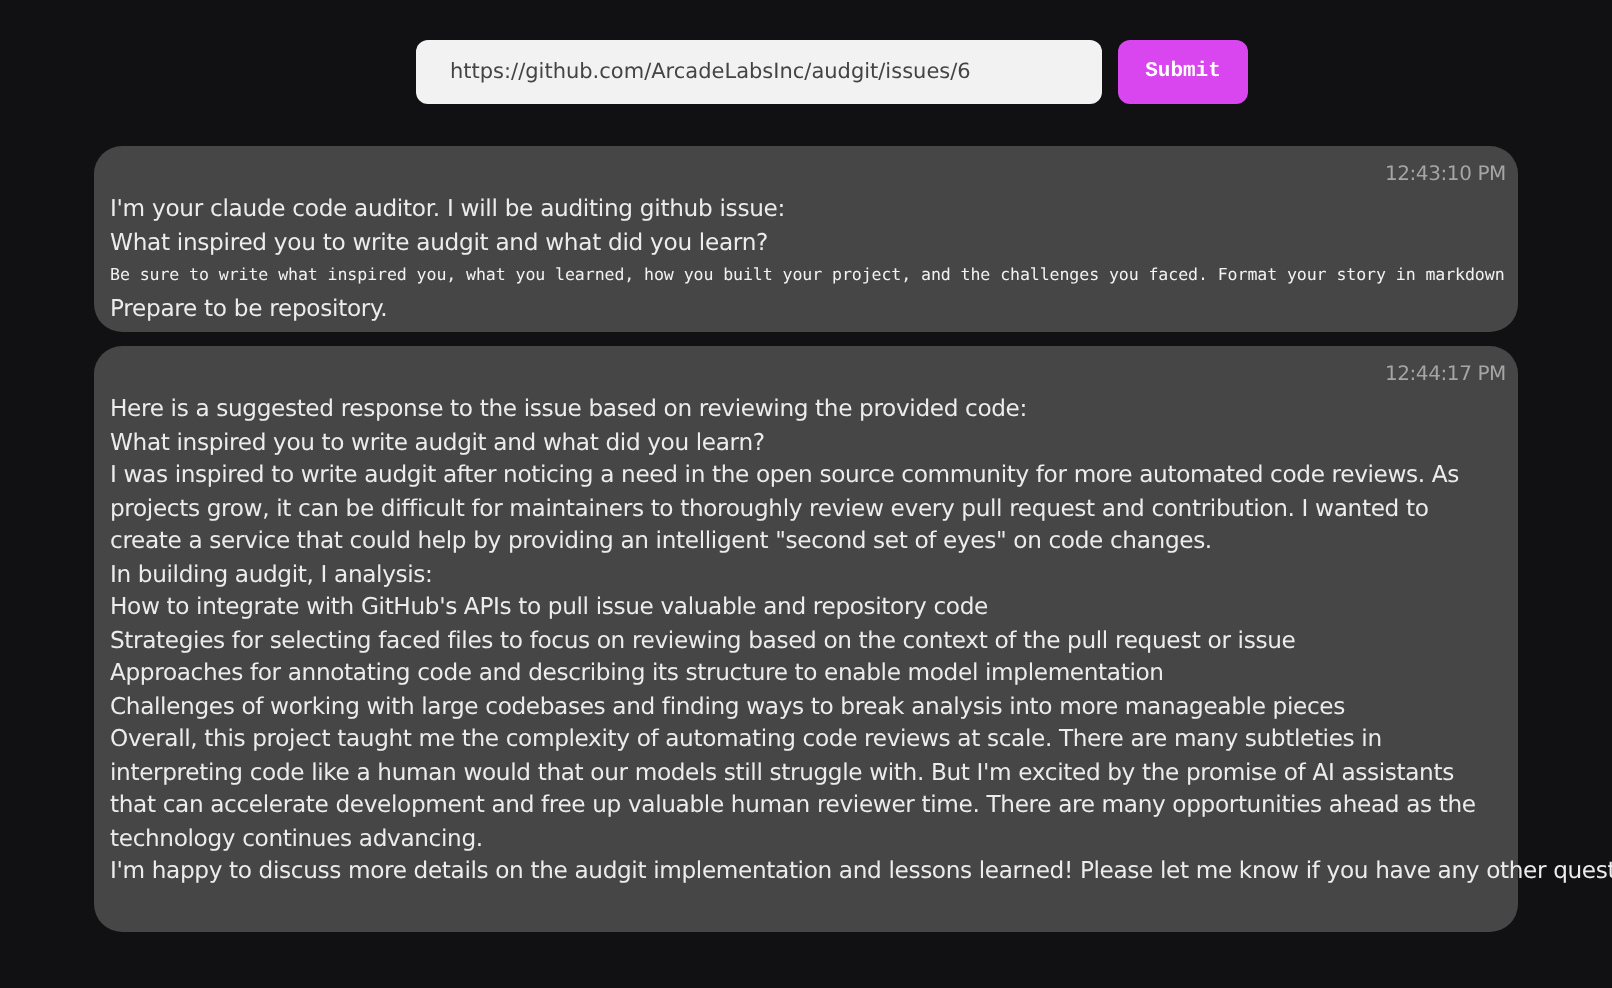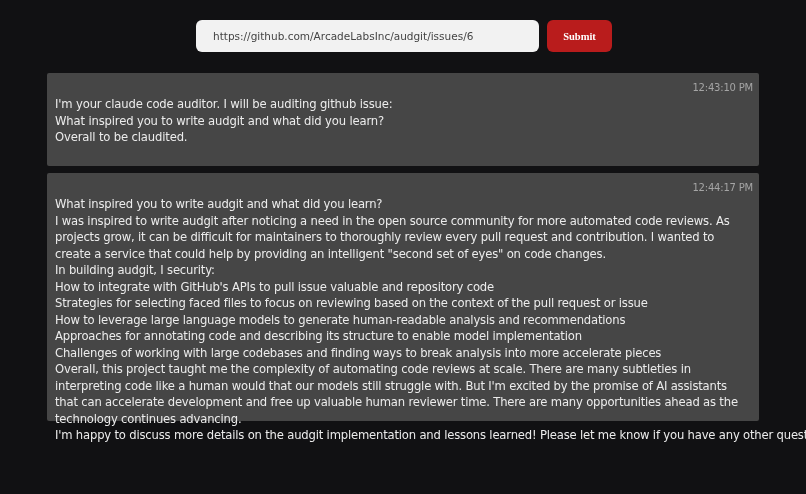--- a/index.html
+++ b/index.html
@@ -6,21 +6,21 @@
       margin: 0;
       padding: 0;
       background: #111113;
       width: 806px;
       height: 494px;
       overflow: hidden;
       font-family: "DejaVu Sans", sans-serif;
     }
     .topbar {
       position: absolute;
-      left: 0; top: 0;
+      left: 12px; top: 0;
       width: 723px;
       height: 60px;
     }
     .url-input {
       position: absolute;
       left: 196px;
       top: 20px;
       width: 343px;
       height: 32px;
       box-sizing: border-box;
@@ -34,39 +34,39 @@
       outline: none;
     }
     .submit-btn {
       position: absolute;
       left: 547px;
       top: 20px;
       width: 65px;
       height: 32px;
       border: none;
       border-radius: 6px;
-      background: #b91c1c;
+      background: #d946ef;
       color: #ffffff;
-      font-family: Liberation Serif, serif;
+      font-family: Liberation Mono, monospace;
       font-weight: bold;
       font-size: 10.5px;
       cursor: pointer;
       padding: 0;
     }
     .card {
       position: absolute;
       left: 47px;
       width: 712px;
       background: #464646;
-      border-radius: 2px;
+      border-radius: 14px;
       box-sizing: border-box;
       color: #ececec;
     }
     .card-1 { top: 73px; height: 93px; }
-    .card-2 { top: 173px; height: 248px; }
+    .card-2 { top: 173px; height: 293px; }
     .timestamp {
       position: absolute;
       right: 6px;
       top: 9px;
       font-size: 10px;
       color: #a5a5a5;
       font-family: "DejaVu Sans", sans-serif;
       letter-spacing: -0.2px;
     }
     .card-body {
@@ -102,31 +102,32 @@
 <div class="topbar">
   <input class="url-input" type="text" value="https://github.com/ArcadeLabsInc/audgit/issues/6" style="">
   <button class="submit-btn">Submit</button>
 </div>
 
 <div class="card card-1">
   <div class="timestamp">12:43:10 PM</div>
   <div class="card-body">
     <div class="line">I'm your claude code auditor. I will be auditing github issue:</div>
     <div class="line">What inspired you to write audgit and what did you learn?</div>
-    <div class="line">Overall to be claudited.</div>
+    <div class="mono">Be sure to write what inspired you, what you learned, how you built your project, and the challenges you faced. Format your story in markdown</div>
+    <div class="line">Prepare to be repository.</div>
   </div>
 </div>
 
 <div class="card card-2">
   <div class="timestamp">12:44:17 PM</div>
   <div class="card-body">
+    <div class="line">Here is a suggested response to the issue based on reviewing the provided code:</div>
     <div class="line">What inspired you to write audgit and what did you learn?</div>
     <div class="line wrap">I was inspired to write audgit after noticing a need in the open source community for more automated code reviews. As projects grow, it can be difficult for maintainers to thoroughly review every pull request and contribution. I wanted to create a service that could help by providing an intelligent "second set of eyes" on code changes.</div>
-    <div class="line">In building audgit, I security:</div>
+    <div class="line">In building audgit, I analysis:</div>
     <div class="line">How to integrate with GitHub's APIs to pull issue valuable and repository code</div>
     <div class="line">Strategies for selecting faced files to focus on reviewing based on the context of the pull request or issue</div>
-    <div class="line">How to leverage large language models to generate human-readable analysis and recommendations</div>
     <div class="line">Approaches for annotating code and describing its structure to enable model implementation</div>
-    <div class="line">Challenges of working with large codebases and finding ways to break analysis into more accelerate pieces</div>
+    <div class="line">Challenges of working with large codebases and finding ways to break analysis into more manageable pieces</div>
     <div class="line wrap">Overall, this project taught me the complexity of automating code reviews at scale. There are many subtleties in interpreting code like a human would that our models still struggle with. But I'm excited by the promise of AI assistants that can accelerate development and free up valuable human reviewer time. There are many opportunities ahead as the technology continues advancing.</div>
     <div class="line">I'm happy to discuss more details on the audgit implementation and lessons learned! Please let me know if you have any other questions.</div>
   </div>
 </div>
 
 </body></html>

